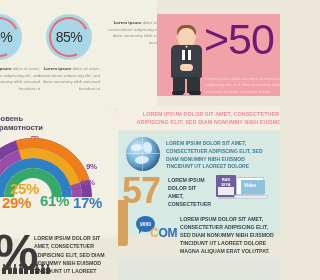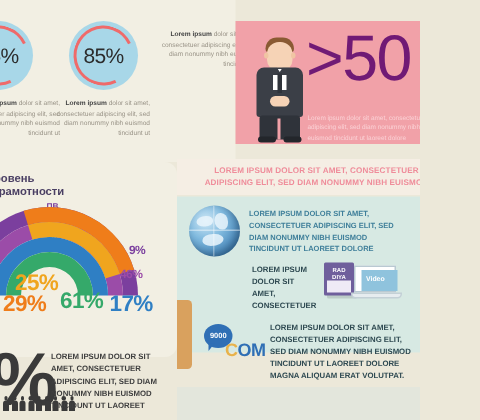--- a/index.html
+++ b/index.html
@@ -229,20 +229,21 @@
 
   <div class="teal">
     <div class="globe">
       <div class="land l1"></div>
       <div class="land l2"></div>
       <div class="land l3"></div>
       <div class="mer"></div>
       <div class="mer2"></div>
     </div>
     <div class="t1">LOREM IPSUM DOLOR SIT AMET, CONSECTETUER ADIPISCING ELIT, SED DIAM NONUMMY NIBH EUISMOD TINCIDUNT UT LAOREET DOLORE</div>
+    <div class="num57">57</div>
     <div class="t2">LOREM IPSUM DOLOR SIT AMET, CONSECTETUER</div>
 
     <div class="devices">
       <div class="dev-box">
         <div class="lbl">RAD DIYA</div>
         <div class="sheet"></div>
       </div>
       <div class="laptop">
         <div class="scr">
           <div class="scrin"></div>

